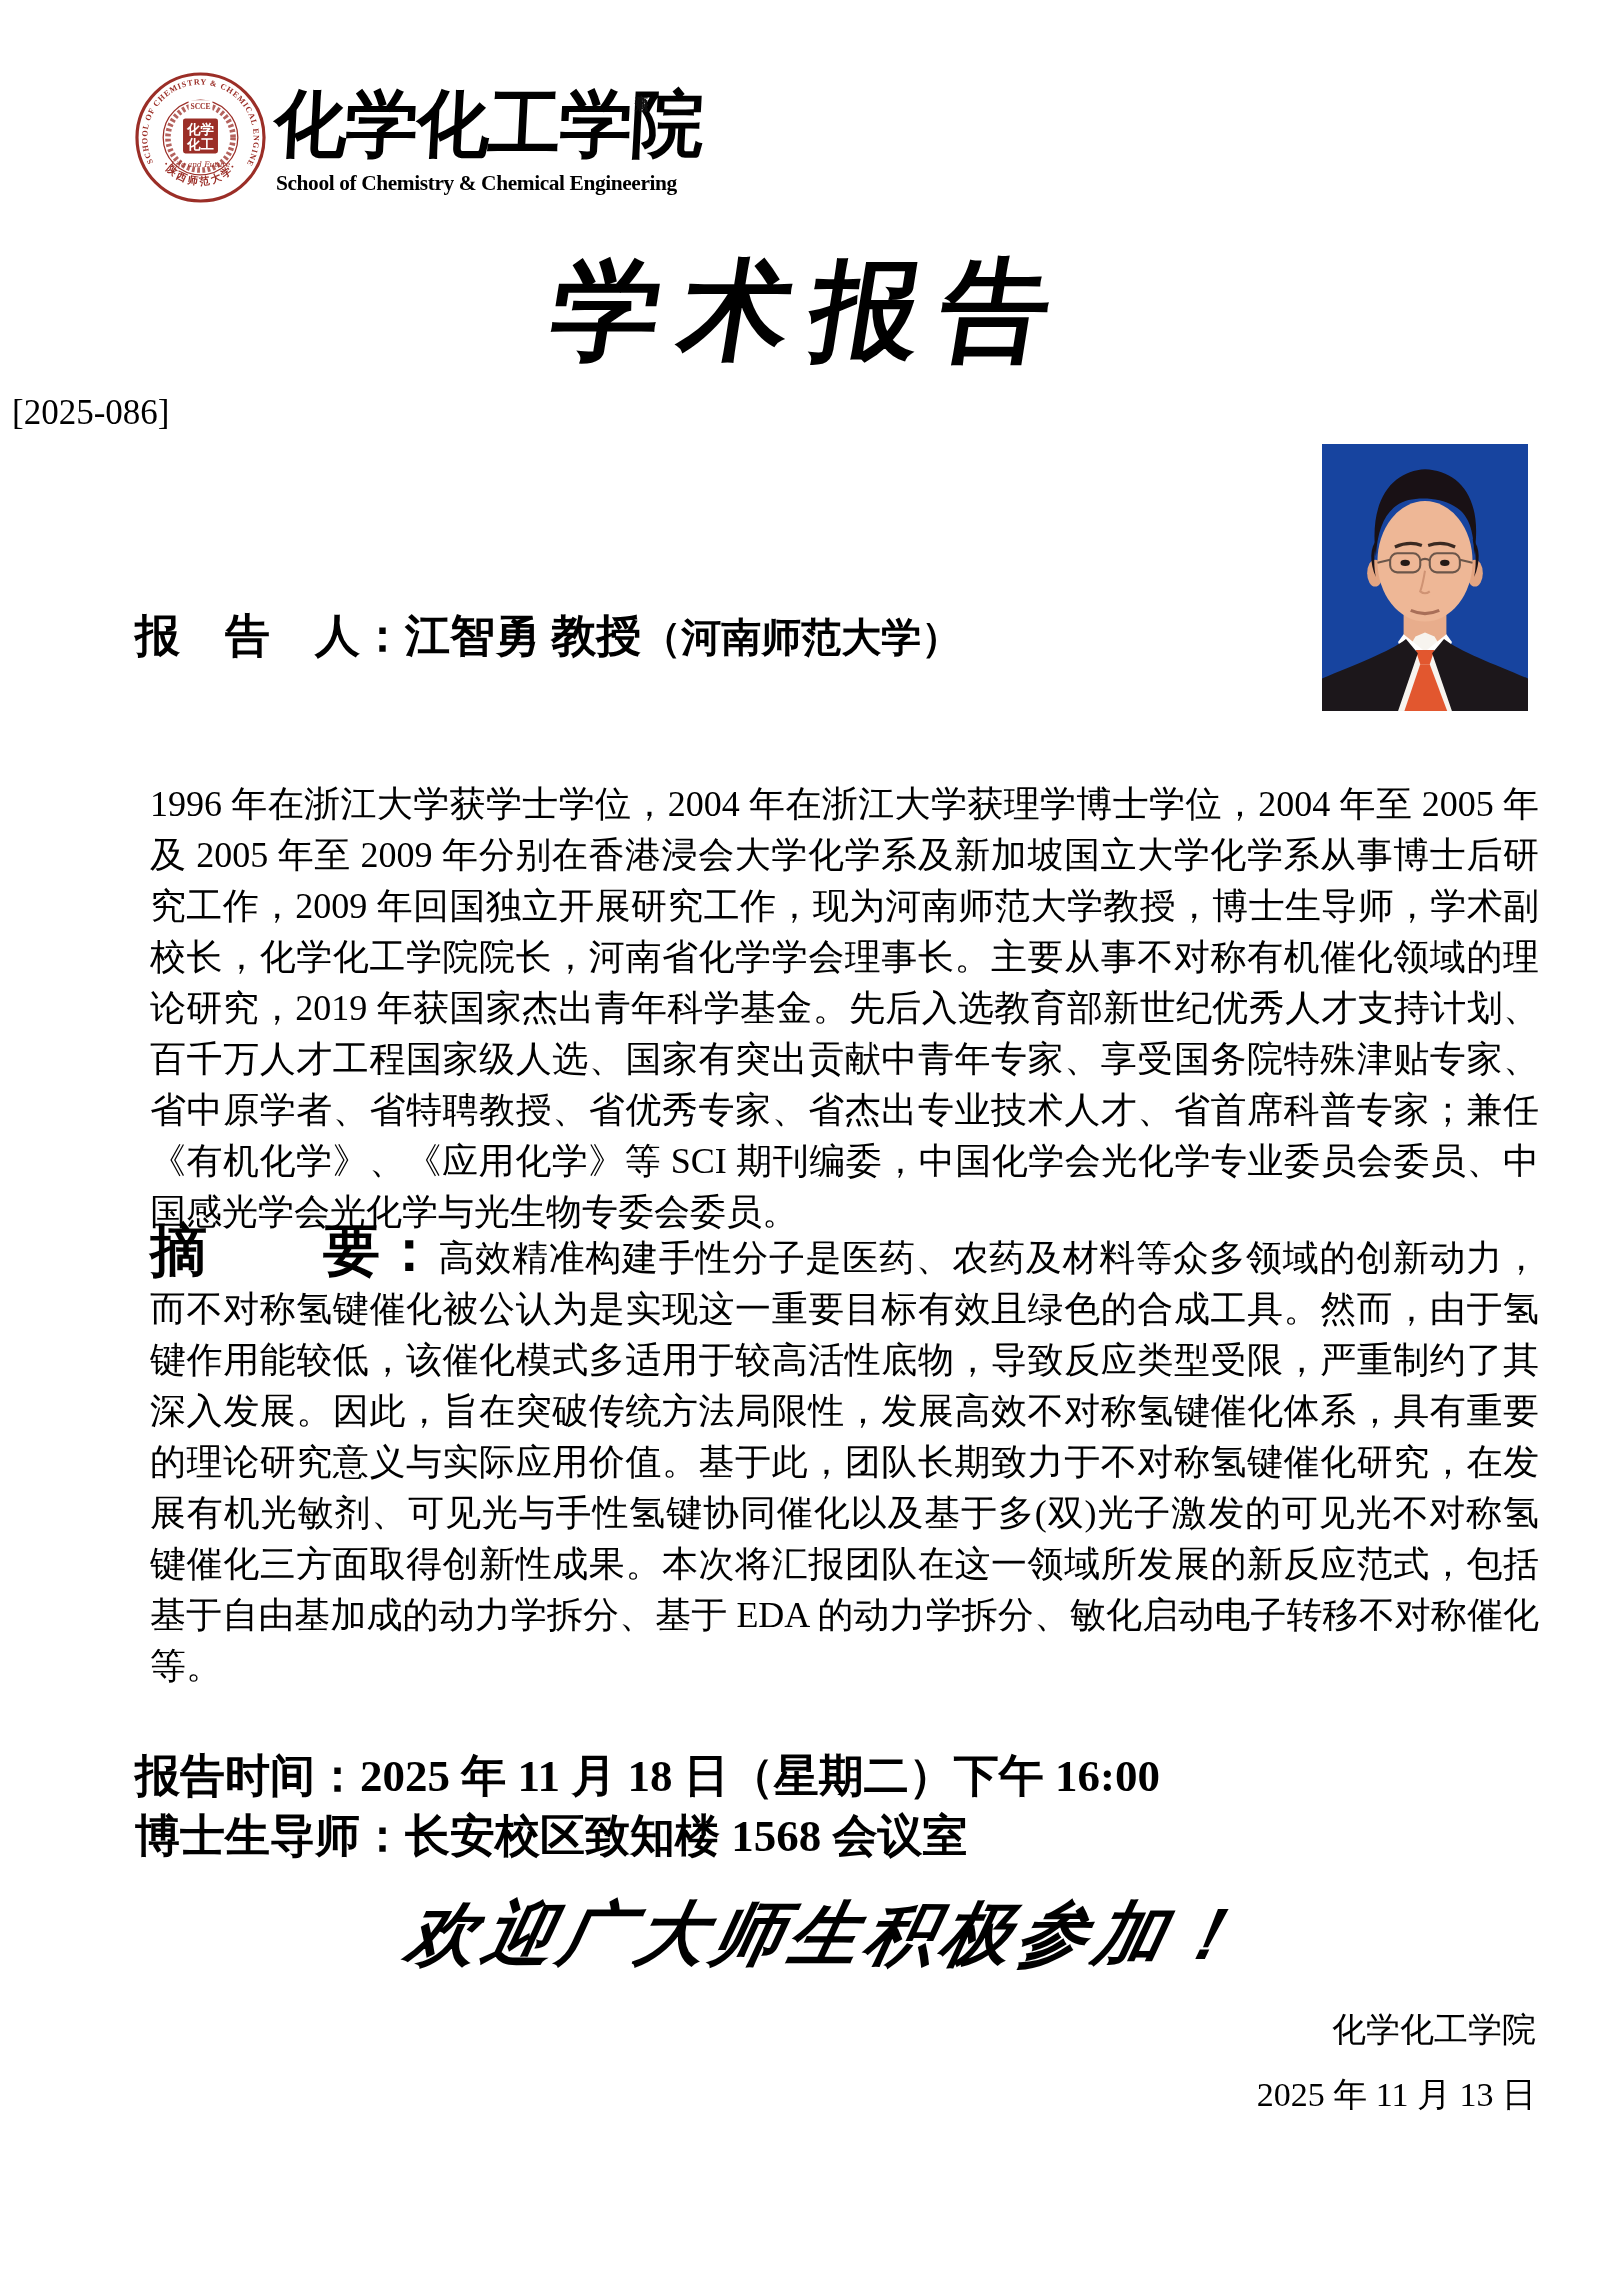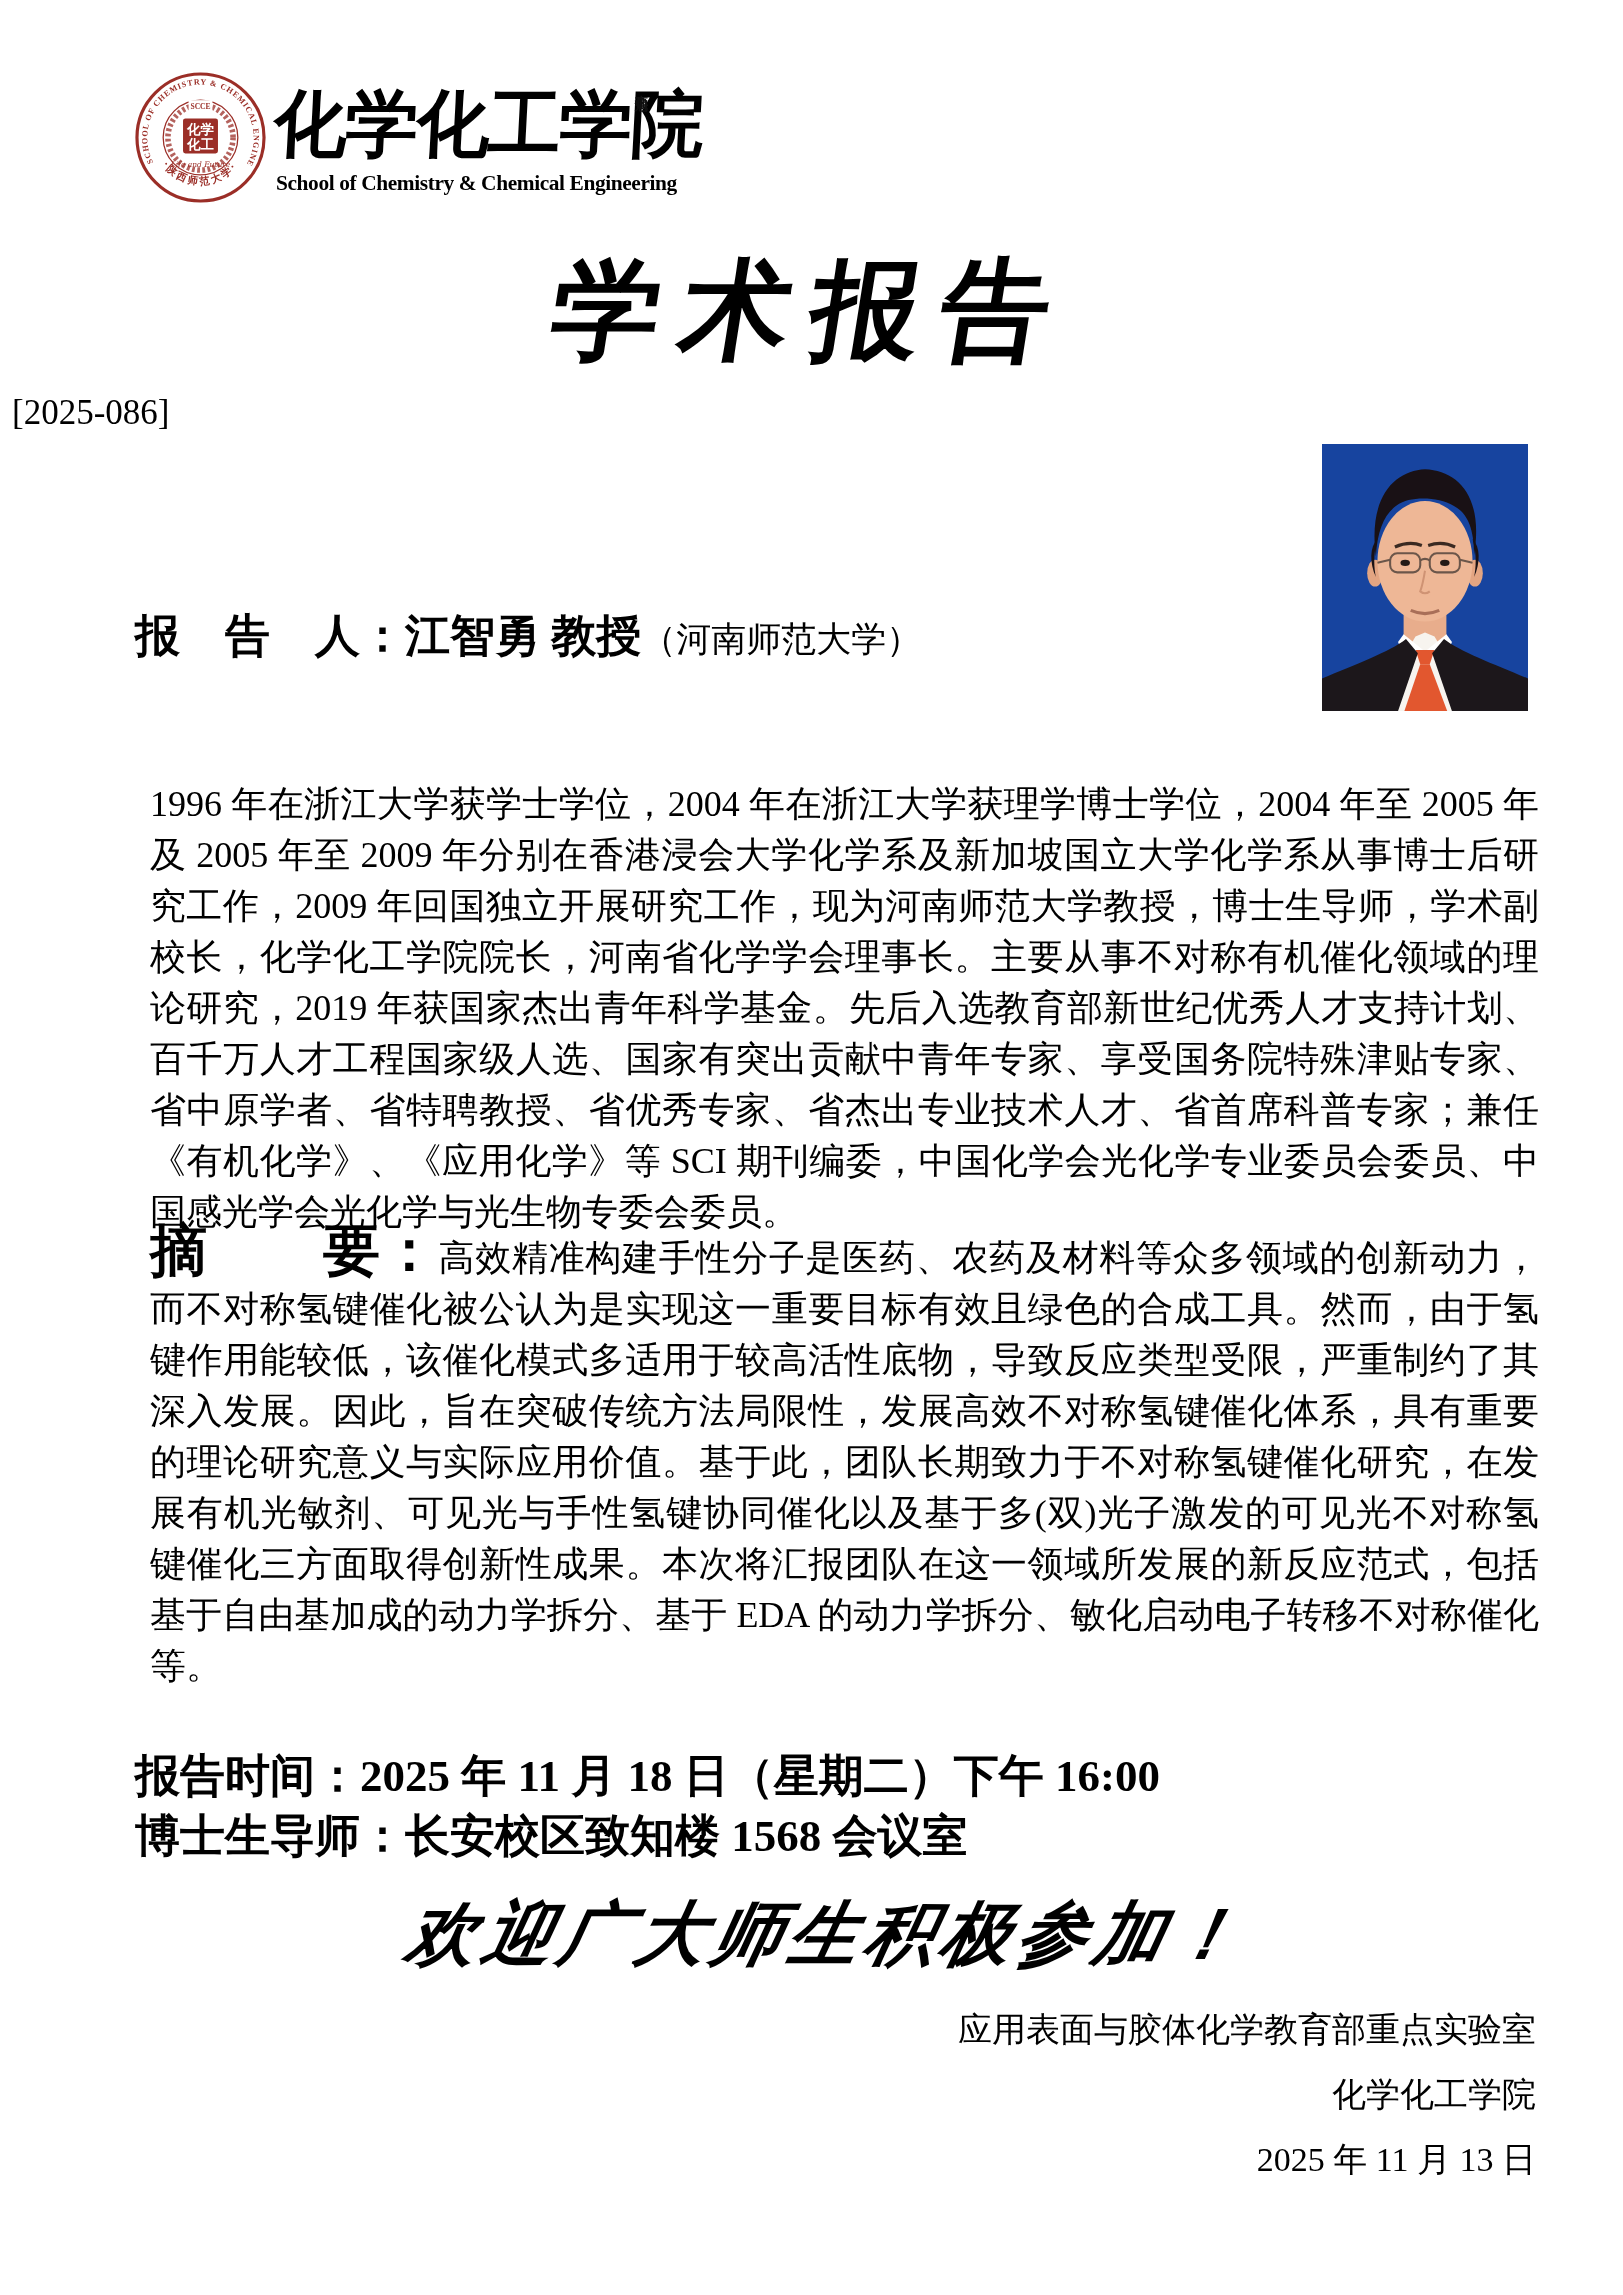--- a/index.html
+++ b/index.html
@@ -45,21 +45,21 @@
   .report-number {
     position:absolute; top:393px; left:12px; width:100%;
     font-size:35px; font-family:"Liberation Serif", serif;
   }
   
   .line { position:absolute; left:135px; right:86px; font-size:45px; font-weight:bold; }
   .line .label { font-weight:bold; }
   .topic-line   { top:484px; }
   .speaker-line { top:606px; }
   .bio-label-line { top:714px; }
-  .affil { font-weight:normal; font-size:35px; }
+  .affil { font-weight:bold; font-size:40px; }
   
   .para {
     position:absolute; left:150px; right:84px;
     font-size:36px; line-height:51px;
     text-align:justify; text-justify:inter-ideograph;
   }
   .bio-para { top:779px; }
   .abstract-para { top:1225px; }
   .abstract-para .label { font-weight:bold; font-size:57px; }
   
@@ -179,19 +179,18 @@
     <span class="label">报告时间：</span><span>2025 年 11 月 18 日（星期二）下午 16:00</span>
   </div>
 
   <div class="line venue-line">
     <span class="label">博士生导师：</span><span>长安校区致知楼 1568 会议室</span>
   </div>
 
   <div class="welcome">欢迎广大师生积极参加！</div>
 
   <div class="footer">
-    <div>应用表面与胶体化学教育部重点实验室</div>
     <div>化学化工学院</div>
     <div>2025 年 11 月 13 日</div>
   </div>
 
 </div>
 
 
 </body></html>

